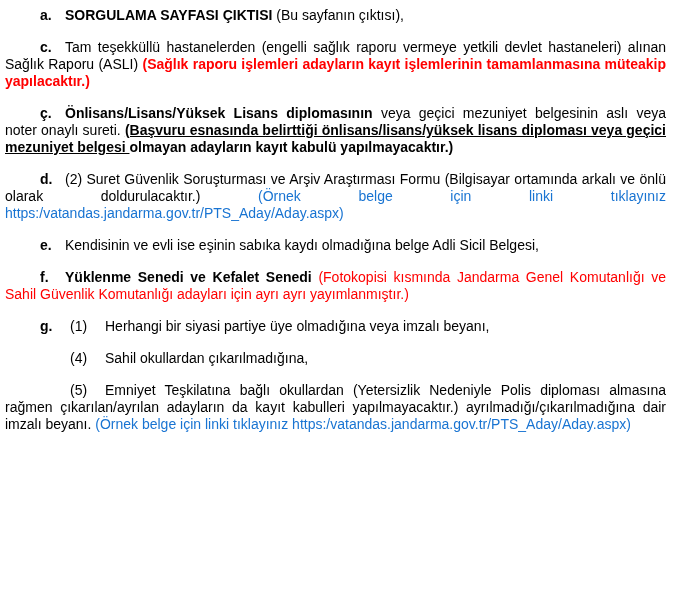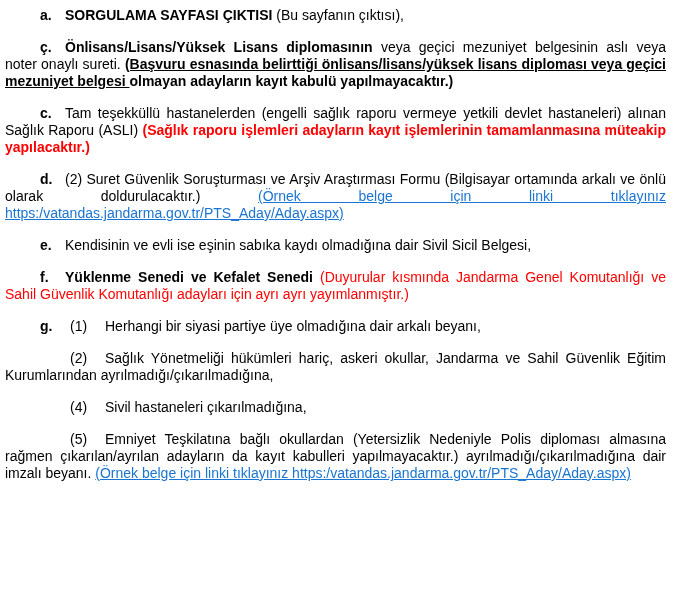--- a/index.html
+++ b/index.html
@@ -44,64 +44,60 @@
     display: inline-block;
     width: 35px;
     text-indent: 0;
   }
   .bold { font-weight: 700; }
   .red { color: var(--red); }
   .red-bold { color: var(--red); font-weight: 700; }
   .bold-underline { font-weight: 700; text-decoration: underline; }
   a.doc-link {
     color: var(--link);
-    text-decoration: underline;
     cursor: pointer;
   }
 </style>
 </head>
 <body>
 
 <div class="page">
 
   <p class="para">
     <span class="label">a.</span><span class="bold">SORGULAMA SAYFASI ÇIKTISI</span><span> (Bu sayfanın çıktısı),</span>
   </p>
 
 
   <p class="para">
-    <span class="label">ç.</span><span class="bold">Önlisans/Lisans/Yüksek Lisans diplomasının</span><span> veya geçici mezuniyet belgesinin aslı veya noter onaylı sureti. </span><span class="bold-underline">(Başvuru esnasında belirttiği önlisans/lisans/yüksek lisans diploması veya geçici mezuniyet belgesi </span><span class="bold">olmayan adayların kayıt kabulü yapılmayacaktır.)</span>
+    <span class="label">c.</span><span>Tam teşekküllü hastanelerden (engelli sağlık raporu vermeye yetkili devlet hastaneleri) alınan Sağlık Raporu (ASLI) </span><span class="red-bold">(Sağlık raporu işlemleri adayların kayıt işlemlerinin tamamlanmasına müteakip yapılacaktır.)</span>
   </p>
 
   <p class="para">
-    <span class="label">c.</span><span>Tam teşekküllü hastanelerden (engelli sağlık raporu vermeye yetkili devlet hastaneleri) alınan Sağlık Raporu (ASLI) </span><span class="red-bold">(Sağlık raporu işlemleri adayların kayıt işlemlerinin tamamlanmasına müteakip yapılacaktır.)</span>
+    <span class="label">ç.</span><span class="bold">Önlisans/Lisans/Yüksek Lisans diplomasının</span><span> veya geçici mezuniyet belgesinin aslı veya noter onaylı sureti. </span><span class="bold-underline">(Başvuru esnasında belirttiği önlisans/lisans/yüksek lisans diploması veya geçici mezuniyet belgesi </span><span class="bold">olmayan adayların kayıt kabulü yapılmayacaktır.)</span>
   </p>
 
   <p class="para">
     <span class="label">d.</span><span>(2) Suret Güvenlik Soruşturması ve Arşiv Araştırması Formu (Bilgisayar ortamında arkalı ve önlü olarak doldurulacaktır.) </span><a class="doc-link">(Örnek belge için linki tıklayınız https:/vatandas.jandarma.gov.tr/PTS_Aday/Aday.aspx)</a>
   </p>
 
   <p class="para">
-    <span class="label">e.</span><span>Kendisinin ve evli ise eşinin sabıka kaydı olmadığına dair Sivil Sicil Belgesi,</span>
+    <span class="label">e.</span><span>Kendisinin ve evli ise eşinin sabıka kaydı olmadığına belge Adli Sicil Belgesi,</span>
   </p>
 
   <p class="para">
-    <span class="label">f.</span><span class="bold">Yüklenme Senedi ve Kefalet Senedi</span><span class="red"> (Duyurular kısmında Jandarma Genel Komutanlığı ve Sahil Güvenlik Komutanlığı adayları için ayrı ayrı yayımlanmıştır.)</span>
+    <span class="label">f.</span><span class="bold">Yüklenme Senedi ve Kefalet Senedi</span><span class="red"> (Fotokopisi kısmında Jandarma Genel Komutanlığı ve Sahil Güvenlik Komutanlığı adayları için ayrı ayrı yayımlanmıştır.)</span>
   </p>
 
   <p class="para">
-    <span class="label g">g.</span><span class="num">(1)</span><span>Herhangi bir siyasi partiye üye olmadığına dair arkalı beyanı,</span>
-  </p>
-
-  <p class="para sub">
-    <span class="num">(2)</span><span>Sağlık Yönetmeliği hükümleri hariç, askeri okullar, Jandarma ve Sahil Güvenlik Eğitim Kurumlarından ayrılmadığı/çıkarılmadığına,</span>
+    <span class="label g">g.</span><span class="num">(1)</span><span>Herhangi bir siyasi partiye üye olmadığına veya imzalı beyanı,</span>
   </p>
 
 
+
   <p class="para sub">
-    <span class="num">(4)</span><span>Sivil hastaneleri çıkarılmadığına,</span>
+    <span class="num">(4)</span><span>Sahil okullardan çıkarılmadığına,</span>
   </p>
 
   <p class="para sub last">
     <span class="num">(5)</span><span>Emniyet Teşkilatına bağlı okullardan (Yetersizlik Nedeniyle Polis diploması almasına rağmen çıkarılan/ayrılan adayların da kayıt kabulleri yapılmayacaktır.) ayrılmadığı/çıkarılmadığına dair imzalı beyanı. </span><a class="doc-link">(Örnek belge için linki tıklayınız https:/vatandas.jandarma.gov.tr/PTS_Aday/Aday.aspx)</a>
   </p>
 
 </div>
 
 </body></html>

